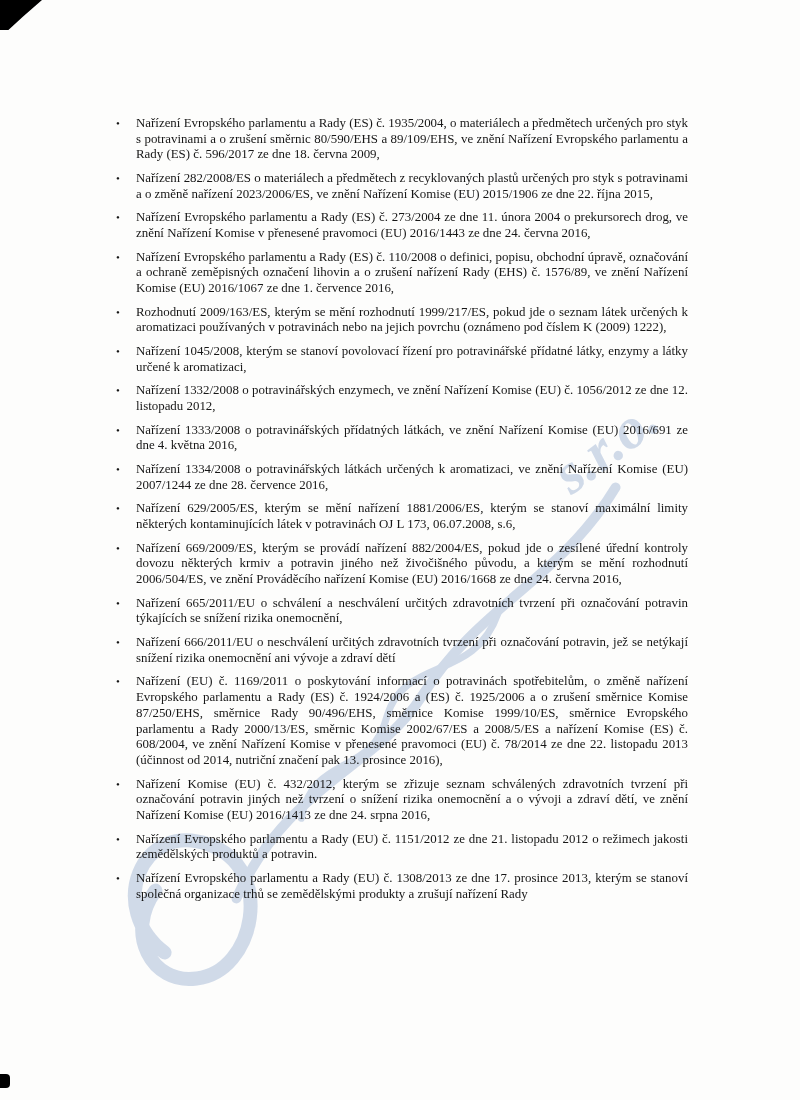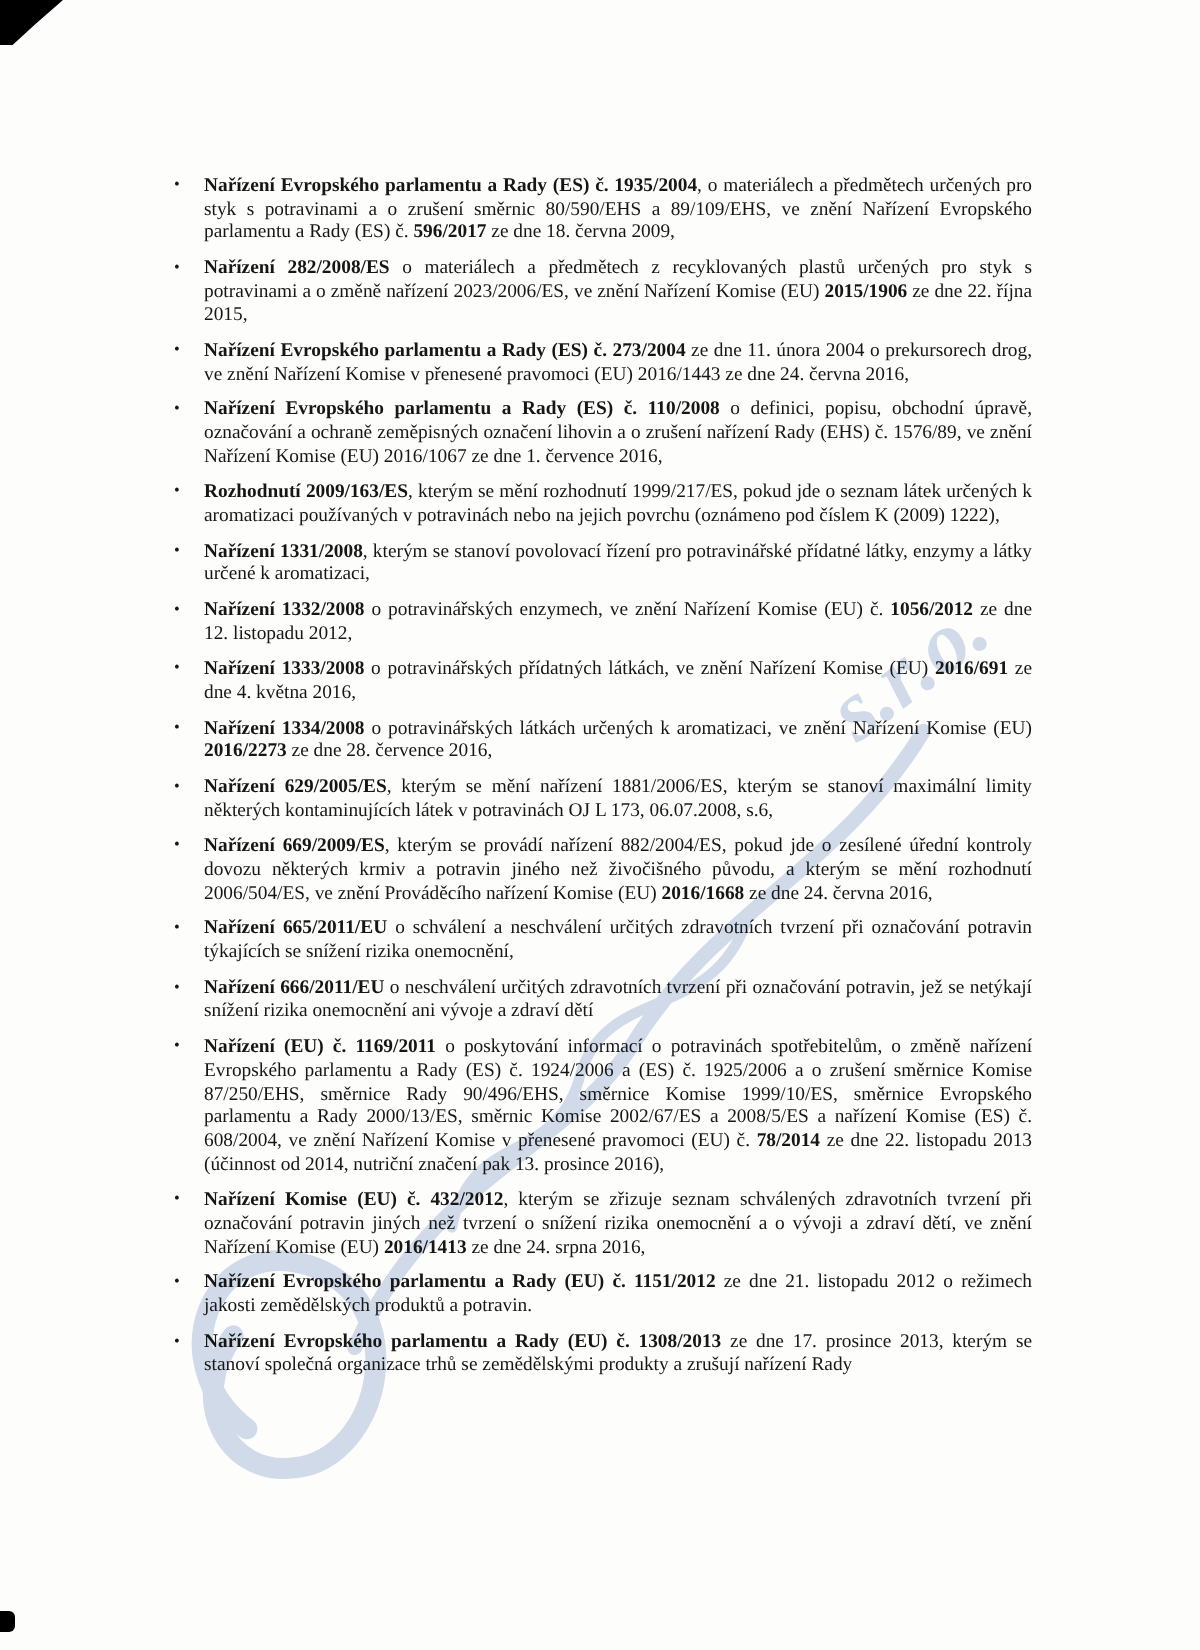--- a/index.html
+++ b/index.html
@@ -64,21 +64,21 @@
     font-size: 11px;
     padding-top: 1px;
     color: #161616;
   }
   .text {
     flex: 1 1 auto;
     text-align: justify;
     text-justify: inter-word;
   }
   .text .b {
-    font-weight: 700;
+    font-weight: 400;
   }
 </style>
 </head>
 <body>
 
 <div class="page">
 
   <svg class="watermark" viewBox="0 0 800 1100" xmlns="http://www.w3.org/2000/svg">
     <g transform="rotate(-37 400 700)" opacity="0.28">
       <path d="M 60 760 C 40 690, 120 640, 160 700 C 200 760, 120 830, 70 800 C 30 778, 40 720, 90 705" fill="none" stroke="#5f82b8" stroke-width="14" stroke-linecap="round"></path>
@@ -107,33 +107,33 @@
       <div class="item">
         <span class="bullet">•</span>
         <div class="text"><span class="b">Nařízení Evropského parlamentu a Rady (ES) č. 110/2008</span><span> o definici, popisu, obchodní úpravě, označování a ochraně zeměpisných označení lihovin a o zrušení nařízení Rady (EHS) č. 1576/89, ve znění Nařízení Komise (EU) 2016/1067 ze dne 1. července 2016,</span></div>
       </div>
       <div class="item">
         <span class="bullet">•</span>
         <div class="text"><span class="b">Rozhodnutí 2009/163/ES</span><span>, kterým se mění rozhodnutí 1999/217/ES, pokud jde o seznam látek určených k aromatizaci používaných v potravinách nebo na jejich povrchu (oznámeno pod číslem K (2009) 1222),</span></div>
       </div>
       <div class="item">
         <span class="bullet">•</span>
-        <div class="text"><span class="b">Nařízení 1331/2008</span><span>, kterým se stanoví povolovací řízení pro potravinářské přídatné látky, enzymy a látky určené k aromatizaci,</span></div>
+        <div class="text"><span class="b">Nařízení 1045/2008</span><span>, kterým se stanoví povolovací řízení pro potravinářské přídatné látky, enzymy a látky určené k aromatizaci,</span></div>
       </div>
       <div class="item">
         <span class="bullet">•</span>
         <div class="text"><span class="b">Nařízení 1332/2008</span><span> o potravinářských enzymech, ve znění Nařízení Komise (EU) č. </span><span class="b">1056/2012</span><span> ze dne 12. listopadu 2012,</span></div>
       </div>
       <div class="item">
         <span class="bullet">•</span>
         <div class="text"><span class="b">Nařízení 1333/2008</span><span> o potravinářských přídatných látkách, ve znění Nařízení Komise (EU) </span><span class="b">2016/691</span><span> ze dne 4. května 2016,</span></div>
       </div>
       <div class="item">
         <span class="bullet">•</span>
-        <div class="text"><span class="b">Nařízení 1334/2008</span><span> o potravinářských látkách určených k aromatizaci, ve znění Nařízení Komise (EU) </span><span class="b">2016/2273</span><span> ze dne 28. července 2016,</span></div>
+        <div class="text"><span class="b">Nařízení 1334/2008</span><span> o potravinářských látkách určených k aromatizaci, ve znění Nařízení Komise (EU) </span><span class="b">2007/1244</span><span> ze dne 28. července 2016,</span></div>
       </div>
       <div class="item">
         <span class="bullet">•</span>
         <div class="text"><span class="b">Nařízení 629/2005/ES</span><span>, kterým se mění nařízení 1881/2006/ES, kterým se stanoví maximální limity některých kontaminujících látek v potravinách  OJ L 173, 06.07.2008, s.6,</span></div>
       </div>
       <div class="item">
         <span class="bullet">•</span>
         <div class="text"><span class="b">Nařízení 669/2009/ES</span><span>, kterým se provádí nařízení  882/2004/ES, pokud jde o zesílené úřední kontroly dovozu některých krmiv a potravin jiného než živočišného původu, a kterým se mění rozhodnutí 2006/504/ES, ve znění Prováděcího nařízení Komise (EU) </span><span class="b">2016/1668</span><span> ze dne 24. června 2016,</span></div>
       </div>
       <div class="item">

